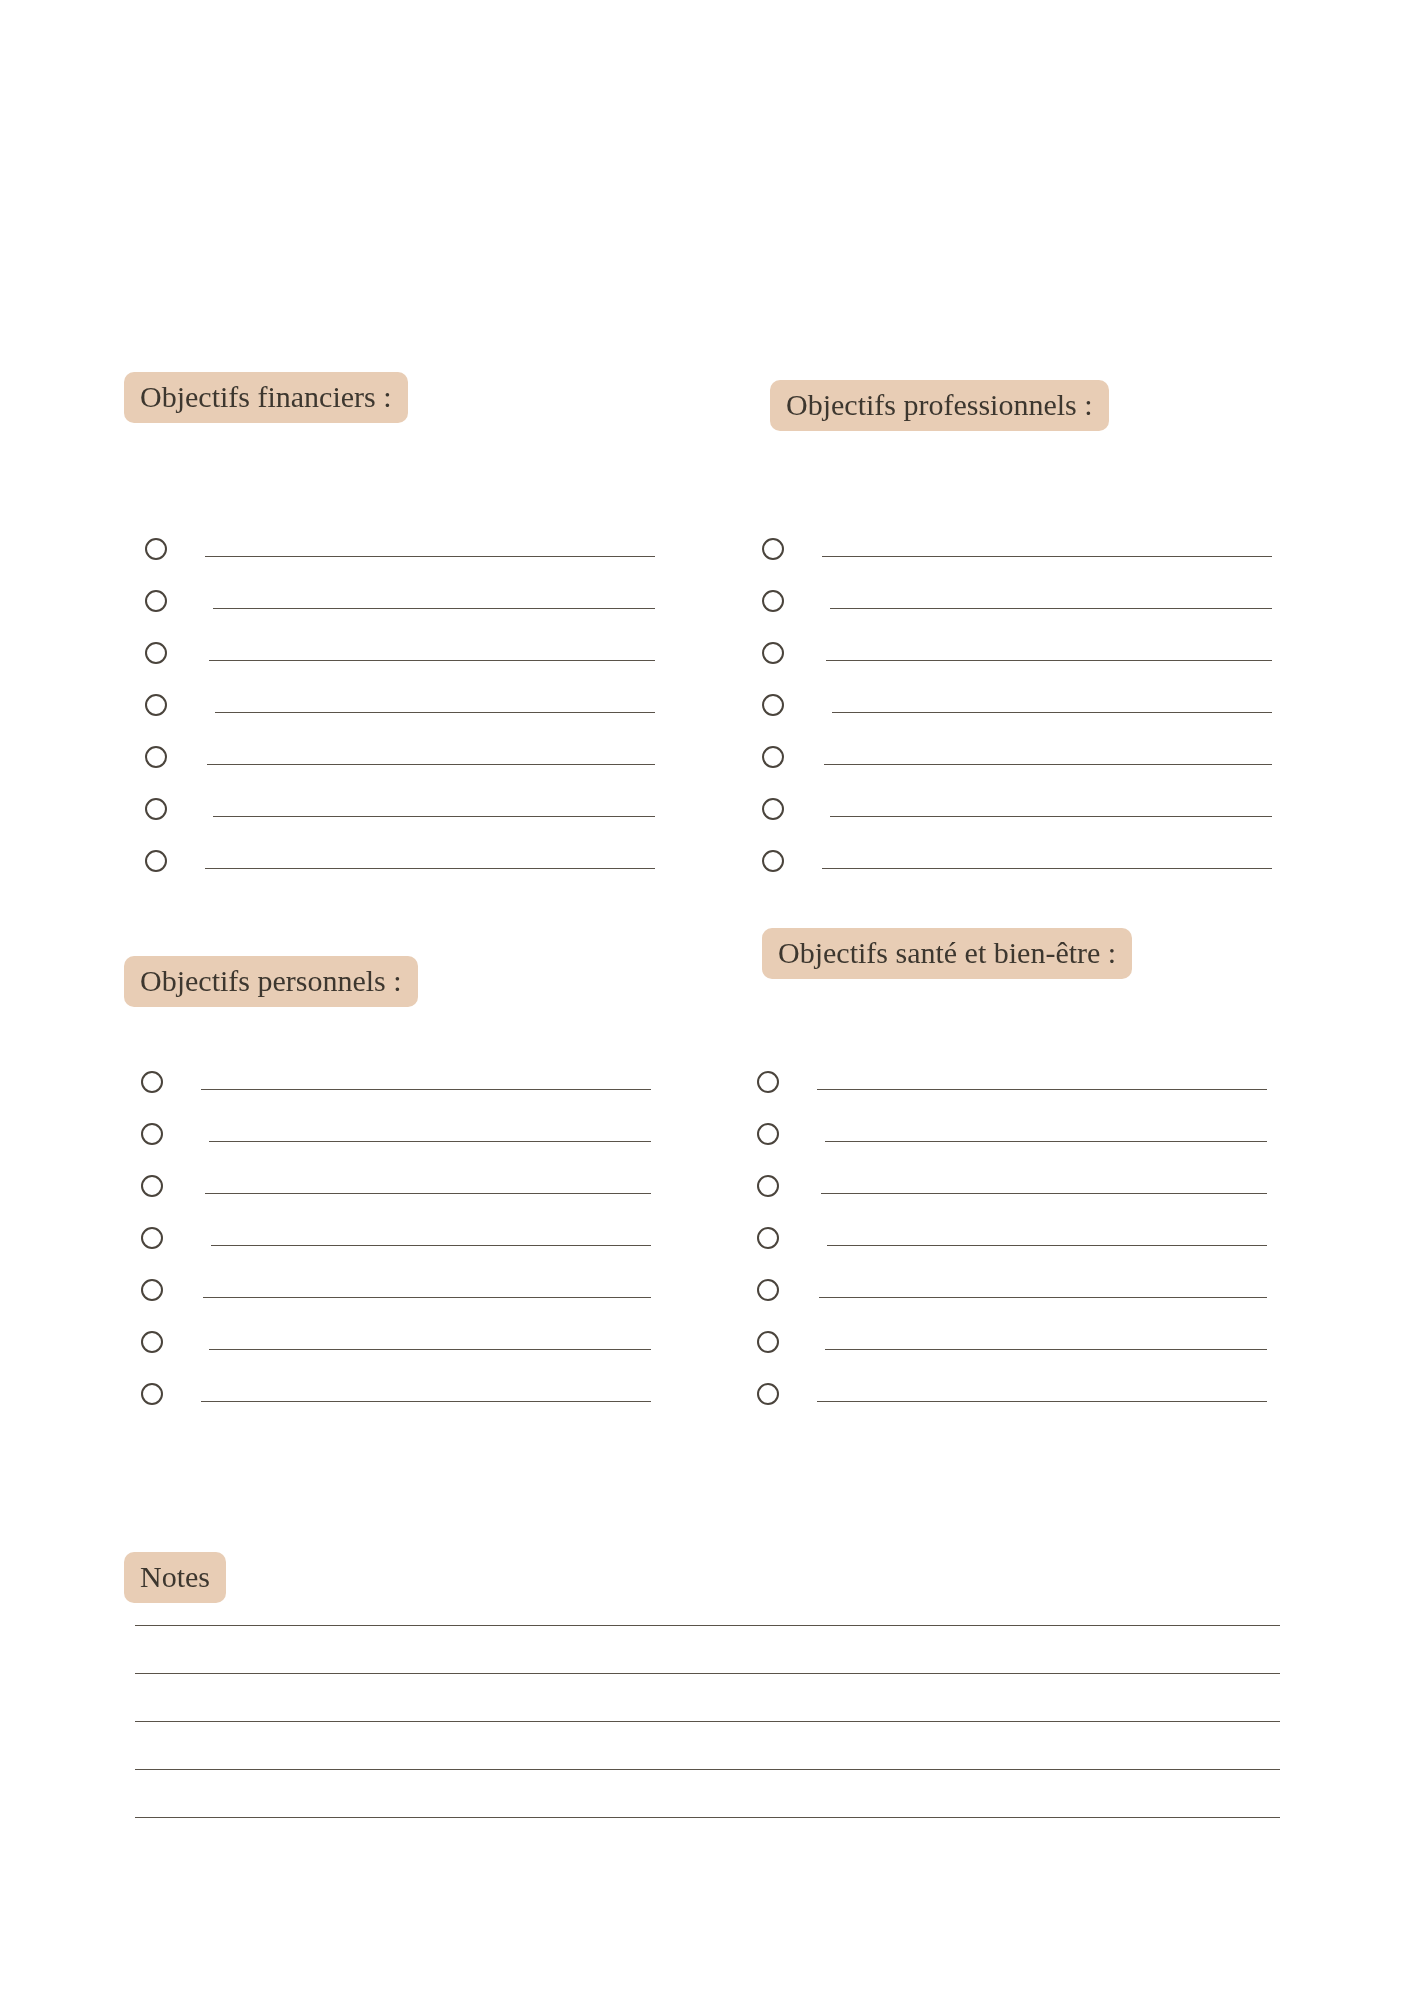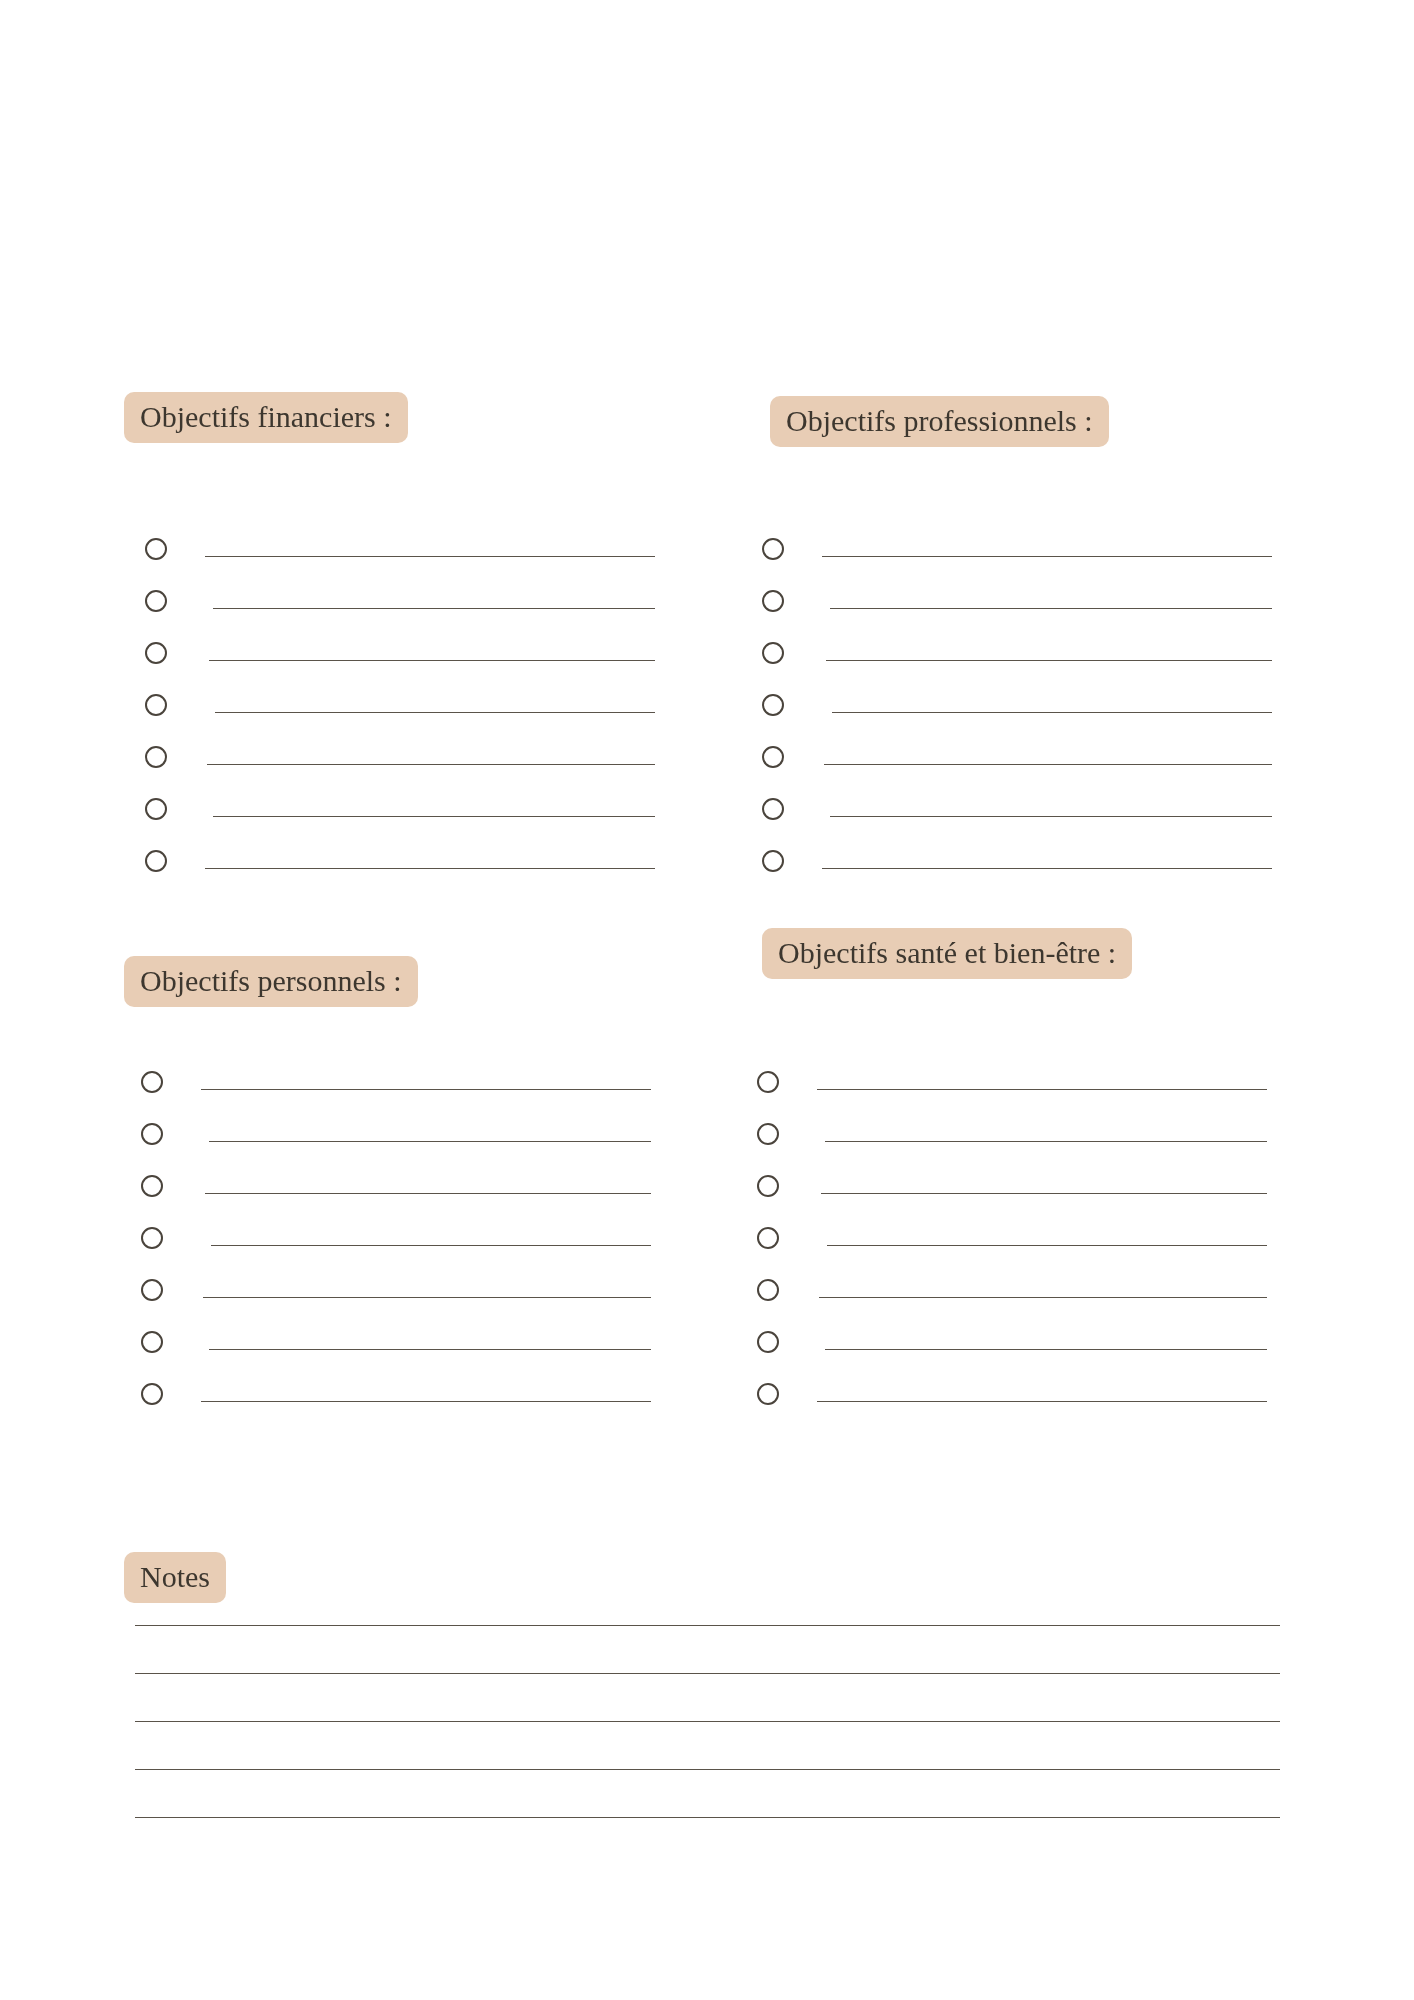--- a/index.html
+++ b/index.html
@@ -110,21 +110,21 @@
     border-bottom: 1.6px solid #5a534a;
     margin-bottom: 47px;
   }
 </style>
 </head>
 <body>
 
 <div class="title-wrap">
 </div>
 
-<div class="sec-label" style="left:124px; top:392px;">Objectifs financiers&nbsp;:</div>
+<div class="sec-label" style="left:124px; top:372px;">Objectifs financiers&nbsp;:</div>
 
 <div class="checklist" style="left:145px; top:523px; width:510px;">
   <div class="check-row">
     <span class="bullet"></span>
     <span class="rule"></span>
   </div>
   <div class="check-row">
     <span class="bullet"></span>
     <span class="rule"></span>
   </div>
@@ -143,21 +143,21 @@
   <div class="check-row">
     <span class="bullet"></span>
     <span class="rule"></span>
   </div>
   <div class="check-row">
     <span class="bullet"></span>
     <span class="rule"></span>
   </div>
 </div>
 
-<div class="sec-label" style="left:770px; top:396px;">Objectifs professionnels&nbsp;:</div>
+<div class="sec-label" style="left:770px; top:380px;">Objectifs professionnels&nbsp;:</div>
 
 <div class="checklist" style="left:762px; top:523px; width:510px;">
   <div class="check-row">
     <span class="bullet"></span>
     <span class="rule"></span>
   </div>
   <div class="check-row">
     <span class="bullet"></span>
     <span class="rule"></span>
   </div>

